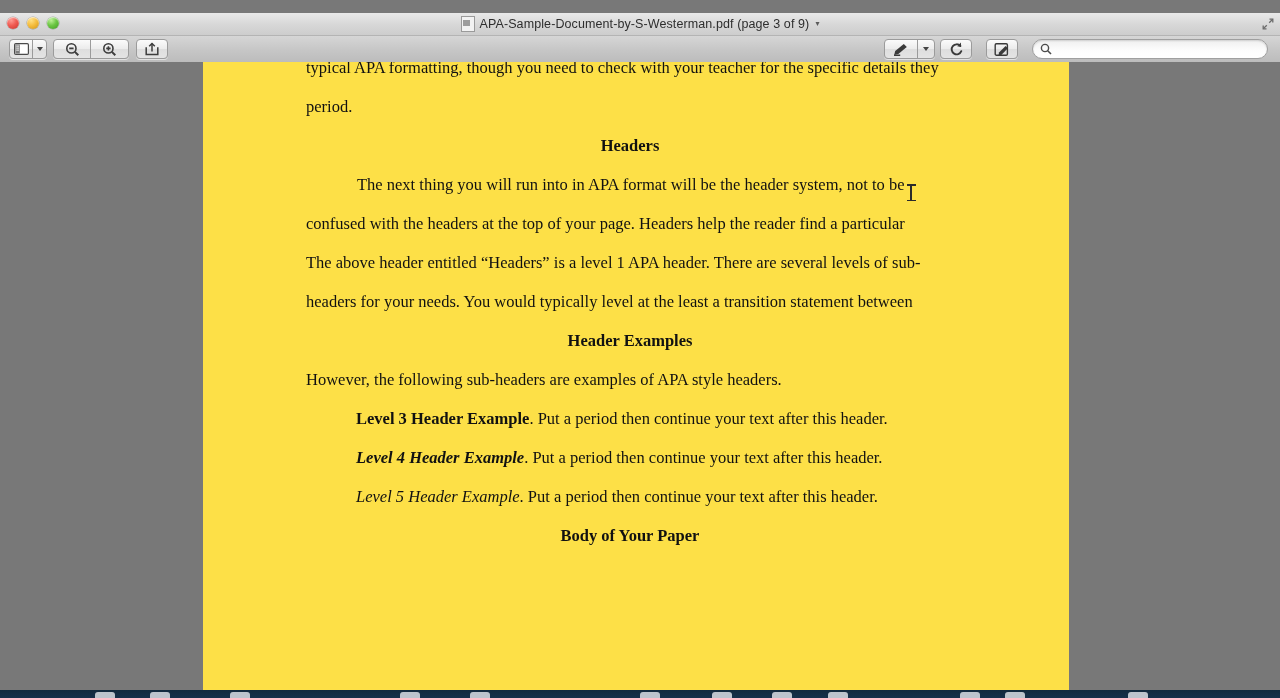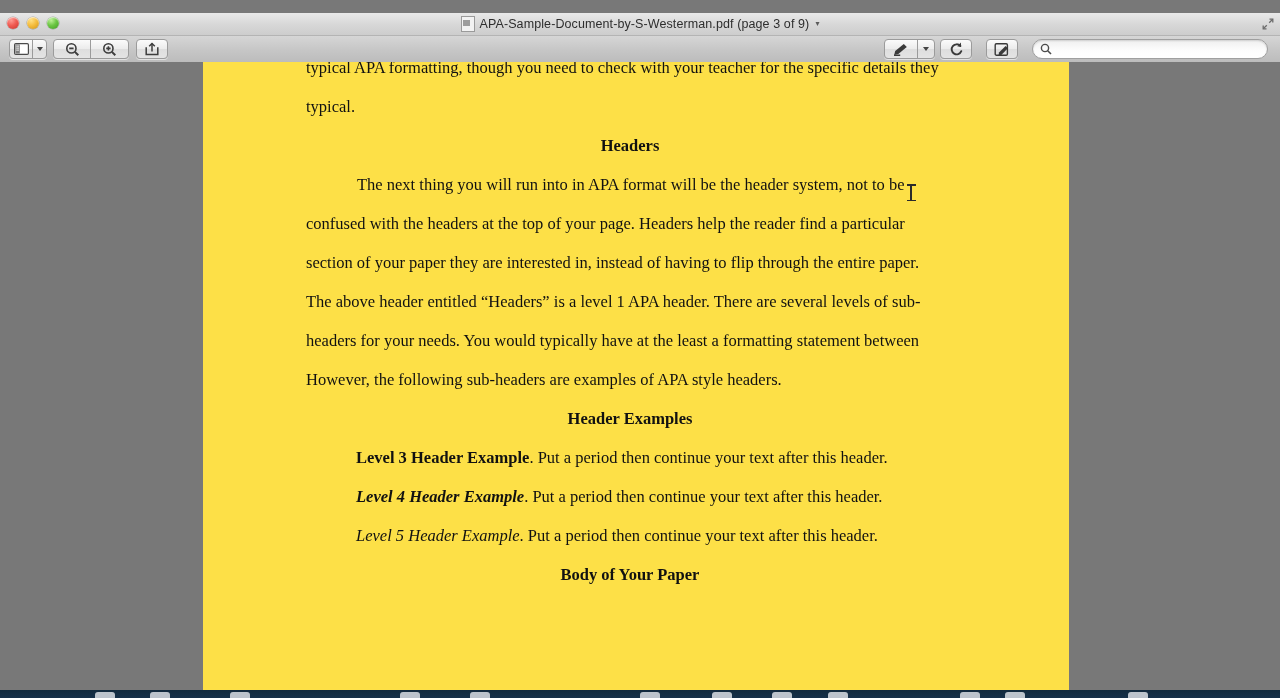--- a/index.html
+++ b/index.html
@@ -354,32 +354,31 @@
       </svg>
       <input type="text" value="" placeholder="" style="">
     </div>
   </div>
 
   <div id="doc-area">
     <div id="page">
       <div id="page-inner">
 
         <div class="ptext clip-top">typical APA formatting, though you need to check with your teacher for the specific details they</div>
-        <div class="ptext">typical.</div>
+        <div class="ptext">period.</div>
 
         <div class="ptext center bold">Headers</div>
 
         <div class="ptext ind1">The next thing you will run into in APA format will be the header system, not to be</div>
         <div class="ptext">confused with the headers at the top of your page.  Headers help the reader find a particular</div>
-        <div class="ptext">section of your paper they are interested in, instead of having to flip through the entire paper.</div>
         <div class="ptext">The above header entitled “Headers” is a level 1 APA header.  There are several levels of sub-</div>
-        <div class="ptext">headers for your needs. You would typically have at the least a formatting statement between</div>
+        <div class="ptext">headers for your needs. You would typically level at the least a transition statement between</div>
+        <div class="ptext center bold">Header Examples</div>
+
         <div class="ptext">However, the following sub-headers are examples of APA style headers.</div>
-
-        <div class="ptext center bold">Header Examples</div>
 
 
         <div class="ptext ind-h3"><span class="bold">Level 3 Header Example</span><span>.  Put a period then continue your text after this header.</span></div>
 
         <div class="ptext ind-h3"><span class="bolditalic">Level 4 Header Example</span><span>.  Put a period then continue your text after this header.</span></div>
 
         <div class="ptext ind-h3"><span class="ital">Level 5 Header Example</span><span>.  Put a period then continue your text after this header.</span></div>
 
         <div class="ptext center bold">Body of Your Paper</div>
 

